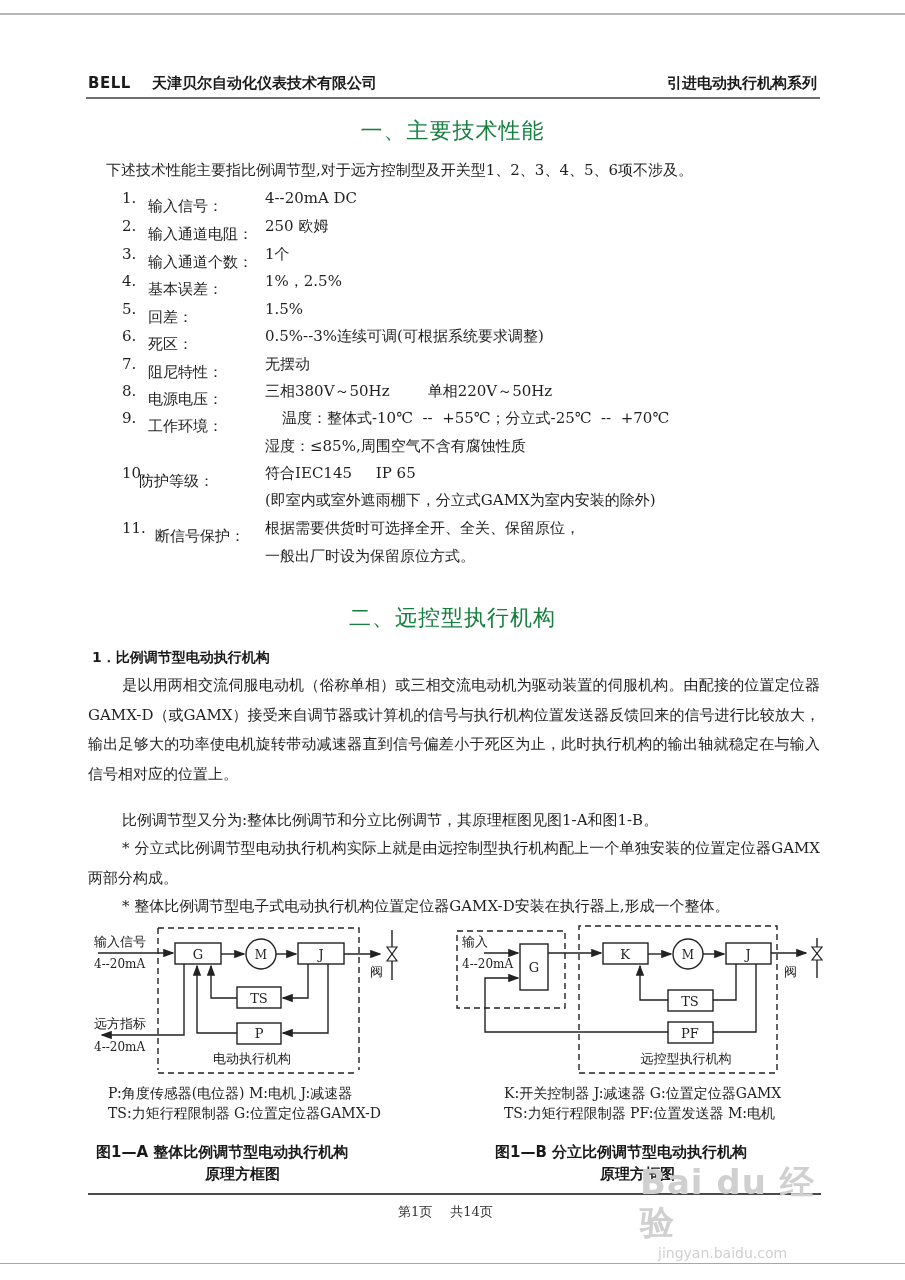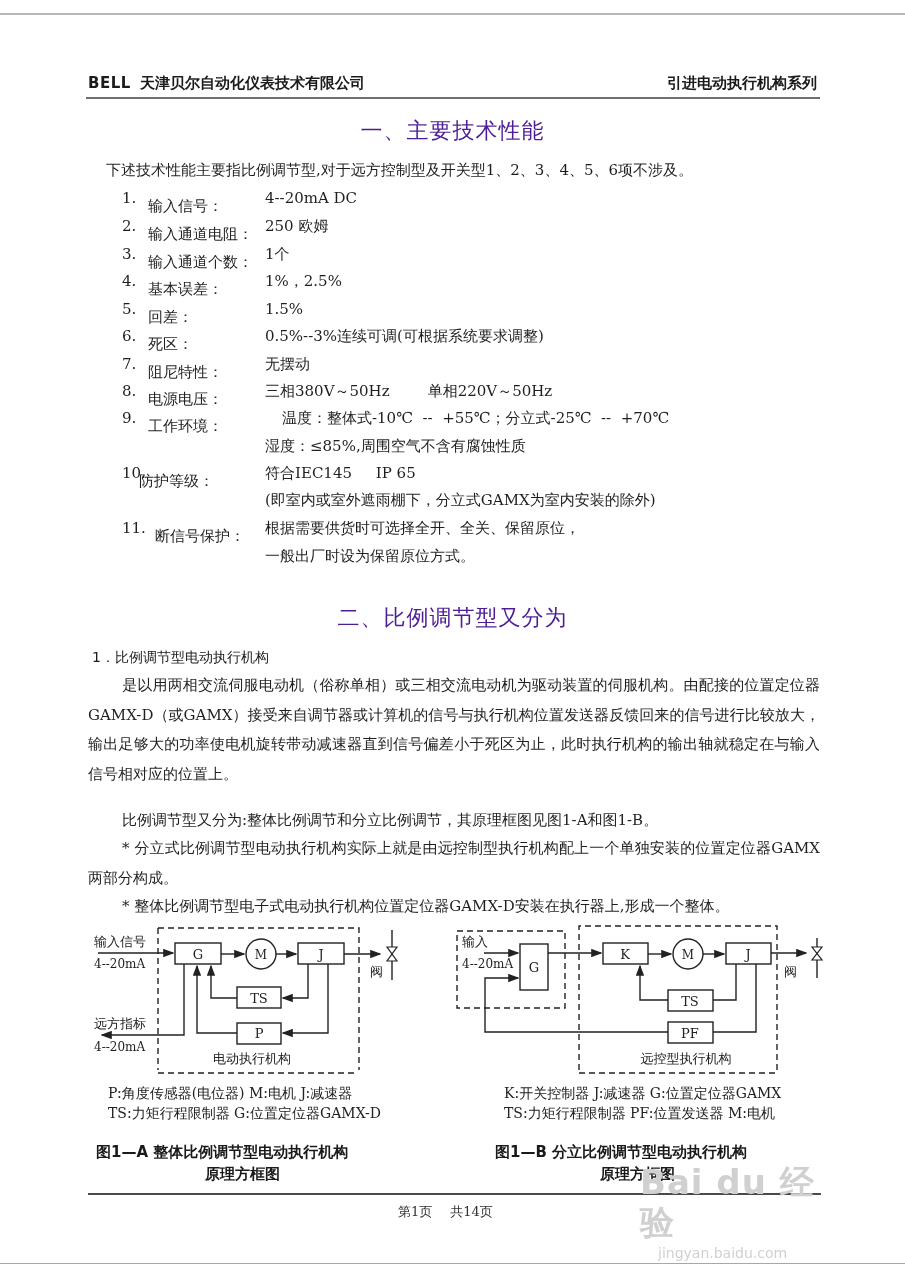--- a/index.html
+++ b/index.html
@@ -1,29 +1,29 @@
 <!DOCTYPE html>
 <html><head>
 <meta charset="utf-8">
 <style>
   html, body { margin:0; padding:0; background:#ffffff; }
   body { width:905px; height:1280px; position:relative; overflow:hidden; color:#1a1a1a; font-family:"DejaVu Serif", "Liberation Serif", serif; }
   .topline { position:absolute; left:0; top:13px; width:905px; height:2px; background:#b8b8b8; }
   .botline { position:absolute; left:0; top:1263px; width:905px; height:1px; background:#a8a8a8; }
   .hdr { position:absolute; top:74px; font-family:"DejaVu Sans", "Liberation Sans", sans-serif; font-weight:bold; font-size:15px; color:#1b1b1b; }
   .hdr-left { left:88px; }
-  .hdr-left .brand { margin-right:4px; letter-spacing:0.5px; }
+  .hdr-left .brand { margin-right:16px; letter-spacing:0.5px; }
   .hdr-right { right:88px; }
   .hdr-rule { position:absolute; left:86px; top:97px; width:734px; height:2px; background:#6e6e6e; }
-  .h1 { position:absolute; left:0; width:905px; text-align:center; font-family:"DejaVu Sans", "Liberation Sans", sans-serif; font-size:22px; font-weight:normal; color:#4c1d95; letter-spacing:1px; }
+  .h1 { position:absolute; left:0; width:905px; text-align:center; font-family:"DejaVu Sans", "Liberation Sans", sans-serif; font-size:22px; font-weight:normal; color:#15803d; letter-spacing:1px; }
   .txt { position:absolute; font-size:15px; line-height:20px; white-space:nowrap; color:#1f1f1f; }
   .spec-num { position:absolute; left:122px; }
   .spec-lbl { position:absolute; left:148px;margin-top:8px; }
   .spec-val { position:absolute; left:265px; }
-  .sub { position:absolute; left:92px; top:649px; font-family:"DejaVu Sans", "Liberation Sans", sans-serif; font-weight:normal; font-size:14px; color:#1a1a1a; }
+  .sub { position:absolute; left:92px; top:649px; font-family:"DejaVu Sans", "Liberation Sans", sans-serif; font-weight:bold; font-size:14px; color:#1a1a1a; }
   .para { position:absolute; left:88px; width:732px; font-size:15px; line-height:29.5px; color:#1f1f1f; text-align:justify; }
   .para .ind { display:inline-block; width:34px; }
   .diagram { position:absolute; }
   .legend { position:absolute; font-size:14px; line-height:20px; color:#222; white-space:nowrap; }
   .caption { position:absolute; font-family:"DejaVu Sans", "Liberation Sans", sans-serif; font-weight:bold; font-size:15px; line-height:22px; color:#1a1a1a; white-space:nowrap; }
   .foot-rule { position:absolute; left:88px; top:1193px; width:733px; height:2px; background:#4a4a4a; }
   .footer { position:absolute; top:1203px; left:398px; font-size:13px; color:#333; white-space:nowrap; }
   .footer span + span { margin-left:18px; }
   .watermark { position:absolute; left:640px; top:1162px; width:200px; height:80px; color:#d0d0d0; font-family:"DejaVu Sans", "Liberation Sans", sans-serif; pointer-events:none; }
   .watermark .wm-top { font-size:34px; font-weight:bold; letter-spacing:1px; line-height:40px; }
@@ -105,21 +105,21 @@
   <div class="txt" style="top:518px; left:0; width:905px;">
     <span class="spec-num" style="left:122px;">11.</span>
     <span class="spec-lbl" style="left:155px;">断信号保护：</span>
     <span class="spec-val">根据需要供货时可选择全开、全关、保留原位，</span>
   </div>
   <div class="txt" style="top:546px; left:0; width:905px;">
     <span class="spec-val">一般出厂时设为保留原位方式。</span>
   </div>
 </div>
 
-<div class="h1" style="top:603px;">二、比例调节型又分为</div>
+<div class="h1" style="top:603px;">二、远控型执行机构</div>
 <div class="sub">1．比例调节型电动执行机构</div>
 
 <div class="para" style="top:671px;"><span class="ind"></span><span>是以用两相交流伺服电动机（俗称单相）或三相交流电动机为驱动装置的伺服机构。由配接的位置定位器GAMX-D（或GAMX）接受来自调节器或计算机的信号与执行机构位置发送器反馈回来的信号进行比较放大，输出足够大的功率使电机旋转带动减速器直到信号偏差小于死区为止，此时执行机构的输出轴就稳定在与输入信号相对应的位置上。</span></div>
 <div class="para" style="top:806px;"><span class="ind"></span><span>比例调节型又分为:整体比例调节和分立比例调节，其原理框图见图1-A和图1-B。</span></div>
 <div class="para" style="top:834px;"><span class="ind"></span><span>* 分立式比例调节型电动执行机构实际上就是由远控制型执行机构配上一个单独安装的位置定位器GAMX两部分构成。</span></div>
 <div class="para" style="top:892px;"><span class="ind"></span><span>* 整体比例调节型电子式电动执行机构位置定位器GAMX-D安装在执行器上,形成一个整体。</span></div>
 
 <svg class="diagram" style="left:80px; top:920px;" width="340" height="150" viewBox="0 0 340 150">
   <defs>
     <marker id="ah" markerWidth="8" markerHeight="6" refX="7" refY="3" orient="auto">

